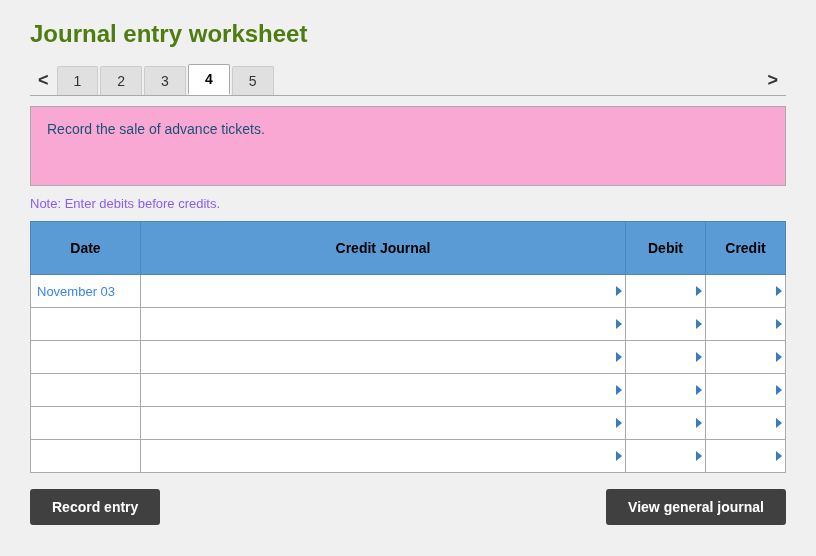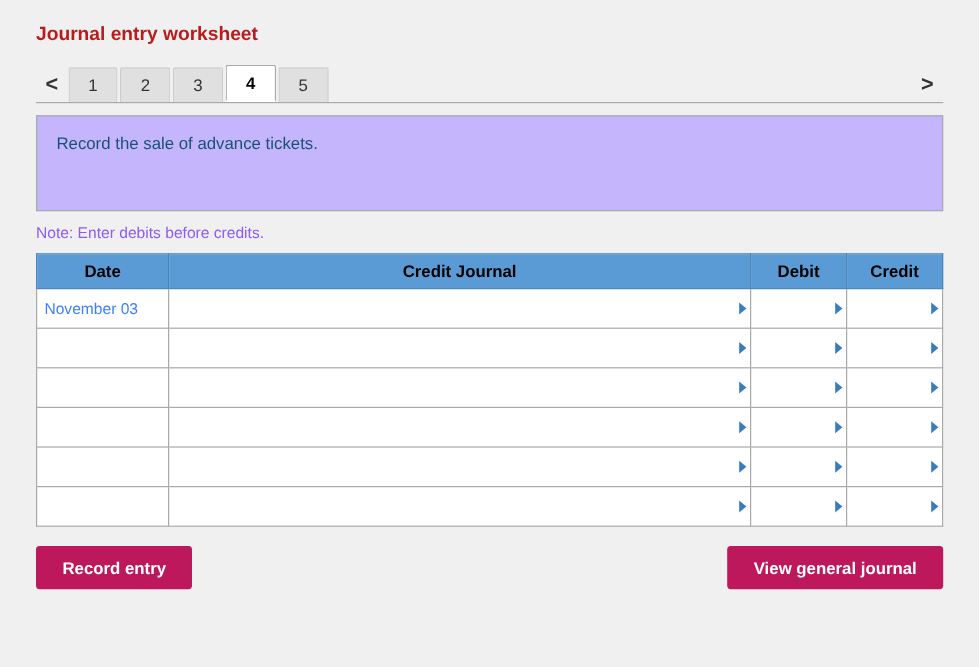--- a/index.html
+++ b/index.html
@@ -11,23 +11,23 @@
       height: 556px;
       overflow: hidden;
     }
     .container {
       background: #f0f0f0;
       width: 816px;
       min-height: 556px;
       padding: 20px 30px 20px 30px;
     }
     .page-title {
-      font-size: 16px;
-      font-weight: bold;
-      color: #b91c1c;
+      font-size: 24px;
+      font-weight: bold;
+      color: #4d7c0f;
       margin-bottom: 16px;
     }
     .tab-nav-btn {
       background: none;
       border: none;
       font-size: 18px;
       cursor: pointer;
       padding: 4px 8px;
       color: #333;
       font-weight: bold;
@@ -52,21 +52,21 @@
       z-index: 2;
       position: relative;
     }
     .tabs-wrapper {
       display: flex;
       align-items: flex-end;
       border-bottom: 1px solid #aaa;
       margin-bottom: 10px;
     }
     .instruction-box {
-      background: #c4b5fd;
+      background: #f9a8d4;
       border: 1px solid #aaa;
       padding: 14px 16px 30px 16px;
       margin-bottom: 10px;
       min-height: 80px;
       color: #1a5276;
       font-size: 14px;
     }
     .note-text {
       color: #8b5cf6;
       font-size: 13px;
@@ -76,21 +76,21 @@
     .journal-table {
       width: 100%;
       border-collapse: collapse;
       margin-bottom: 16px;
     }
     .journal-table thead tr th {
       background: #5b9bd5;
       color: #000;
       font-weight: bold;
       border: 1px solid #4a86c0;
-      padding: 6px 8px;
+      padding: 18px 8px;
       text-align: center;
     }
     .journal-table thead tr th.date-col { width: 110px; }
     .journal-table thead tr th.gj-col { }
     .journal-table thead tr th.debit-col { width: 80px; }
     .journal-table thead tr th.credit-col { width: 80px; }
 
     .journal-table tbody tr td {
       border: 1px solid #aaa;
       padding: 0;
@@ -128,21 +128,21 @@
       border-top: 5px solid transparent;
       border-bottom: 5px solid transparent;
     }
     
     .btn-row {
       display: flex;
       align-items: center;
       gap: 0;
     }
     .btn-blue {
-      background: #be185d;
+      background: #404040;
       color: #fff;
       border: none;
       padding: 10px 22px;
       font-size: 14px;
       font-weight: bold;
       cursor: pointer;
       border-radius: 3px;
     }
     .btn-record { margin-right: 10px; }
     .btn-clear { margin-right: auto; }

